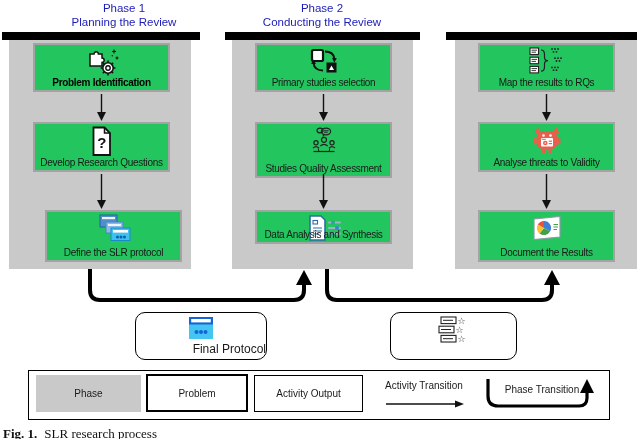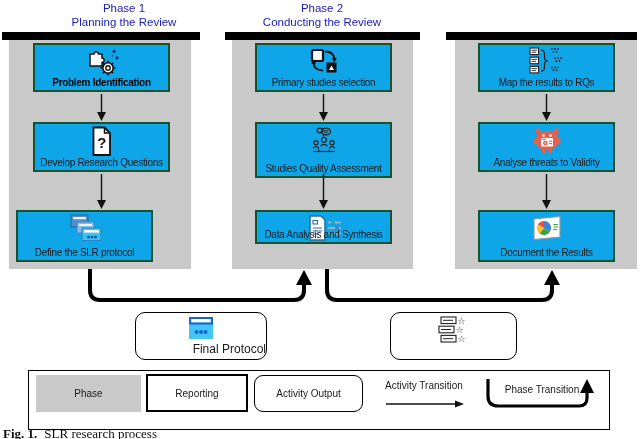--- a/index.html
+++ b/index.html
@@ -2,38 +2,38 @@
 <html><head>
 <meta charset="utf-8">
 <style>
   html,body{margin:0;padding:0;background:#fff;}
   .canvas{position:relative;width:640px;height:439px;background:#fff;overflow:hidden;
           font-family:"Liberation Sans",sans-serif;}
   .phase-header{position:absolute;top:2px;width:180px;text-align:center;
                 color:#1b1bb8;font-weight:normal;font-size:11.5px;line-height:13.5px;}
   .bar{position:absolute;top:32px;height:8px;background:#000;}
   .gcol{position:absolute;top:40px;height:229px;background:#c9c9c9;}
-  .abox{position:absolute;width:137px;background:#0ea5e9;border:2px solid #14532d;box-sizing:border-box;}
+  .abox{position:absolute;width:137px;background:#22c55e;border:2px solid #a3a3a3;box-sizing:border-box;}
   .abox .ic{position:absolute;top:2px;left:0;right:0;display:flex;justify-content:center;}
   .abox .lbl{position:absolute;bottom:2px;left:0;right:0;text-align:center;
              font-size:10px;letter-spacing:-0.3px;white-space:nowrap;color:#1a1a1a;}
   .abox .lbl.bold{font-weight:bold;color:#000;}
   .obox{position:absolute;top:312px;height:48px;background:#fff;border:1.5px solid #000;
         border-radius:10px;box-sizing:border-box;}
   .obox .ic{position:absolute;top:3px;left:0;right:0;display:flex;justify-content:center;}
   .obox .lbl{position:absolute;bottom:3px;left:0;right:0;text-align:right;
              font-size:12px;color:#1a1a1a;white-space:nowrap;}
-  .legend{position:absolute;left:28px;top:370px;width:582px;height:60px;
+  .legend{position:absolute;left:28px;top:370px;width:582px;height:50px;
           border:1.5px solid #000;box-sizing:border-box;background:#fff;}
   .lsw{position:absolute;display:flex;align-items:center;justify-content:center;
        font-size:10px;color:#1a1a1a;box-sizing:border-box;}
   .lsw.phase{left:7px;top:4px;width:105px;height:37px;background:#c9c9c9;}
   .lsw.activity{left:117px;top:3px;width:102px;height:38px;border:2.5px solid #000;background:#fff;}
   .lsw.output{left:225px;top:4px;width:109px;height:37px;border:1.5px solid #000;
-              border-radius:9px;background:#fff;}
+              border-radius:0;background:#fff;}
   .ltext{position:absolute;font-size:10px;color:#1a1a1a;text-align:center;white-space:nowrap;}
   .ltext.acttr{left:340px;top:9px;width:110px;}
   .ltext.phtr{left:469px;top:13px;width:88px;}
   .overlay{position:absolute;left:0;top:0;pointer-events:none;}
   .caption{position:absolute;left:3px;top:426px;font-family:"Liberation Serif",serif;
            font-size:13px;color:#111;white-space:nowrap;}
   .caption .pfx{font-weight:bold;margin-right:7px;}
 </style>
 </head>
 <body>
@@ -81,21 +81,21 @@
     <div class="ic">
       <svg width="23" height="31" viewBox="0 0 23 31">
         <path d="M3.5,1.5 H14.5 L20,7 V29 H3.5 Z" fill="#fff" stroke="#111" stroke-width="1.8"></path>
         <path d="M14.5,1.5 V7 H20" fill="none" stroke="#111" stroke-width="1.5"></path>
         <text x="11.8" y="22" text-anchor="middle" font-size="15" font-weight="bold" fill="#111" font-family="Liberation Sans, sans-serif">?</text>
       </svg>
     </div>
     <div class="lbl">Develop Research Questions</div>
   </div>
 
-  <div class="abox" style="left:16px;top:210px;height:52px">
+  <div class="abox" style="left:45px;top:210px;height:52px">
     <div class="ic">
       <svg width="36" height="29" viewBox="0 0 36 29">
         <rect x="4" y="1" width="17" height="12" fill="#4f8fce" stroke="#27639e"></rect>
         <rect x="6" y="3" width="13" height="2.2" fill="#fff" opacity="0.9"></rect>
         <rect x="10" y="8" width="17" height="11" fill="#8abbe8" stroke="#4a86c5"></rect>
         <rect x="12" y="10" width="13" height="2" fill="#fff" opacity="0.85"></rect>
         <rect x="15" y="14" width="19" height="12.5" fill="#3fc1ef" stroke="#1d88c9"></rect>
         <rect x="17" y="16" width="15" height="2.6" fill="#fff"></rect>
         <circle cx="21.5" cy="23" r="1.5" fill="#0d5fae"></circle>
         <circle cx="25" cy="23" r="1.5" fill="#0d5fae"></circle>
@@ -270,21 +270,21 @@
         </g>
       </svg>
     </div>
   </div>
 
   <div class="legend">
     <div class="lsw phase">
       <span>Phase</span>
     </div>
     <div class="lsw activity">
-      <span>Reporting</span>
+      <span>Problem</span>
     </div>
     <div class="lsw output">
       <span>Activity Output</span>
     </div>
     <div class="ltext acttr">Activity Transition</div>
     <div class="ltext phtr">Phase Transition</div>
   </div>
 
   <svg class="overlay" width="640" height="439" viewBox="0 0 640 439">
 

